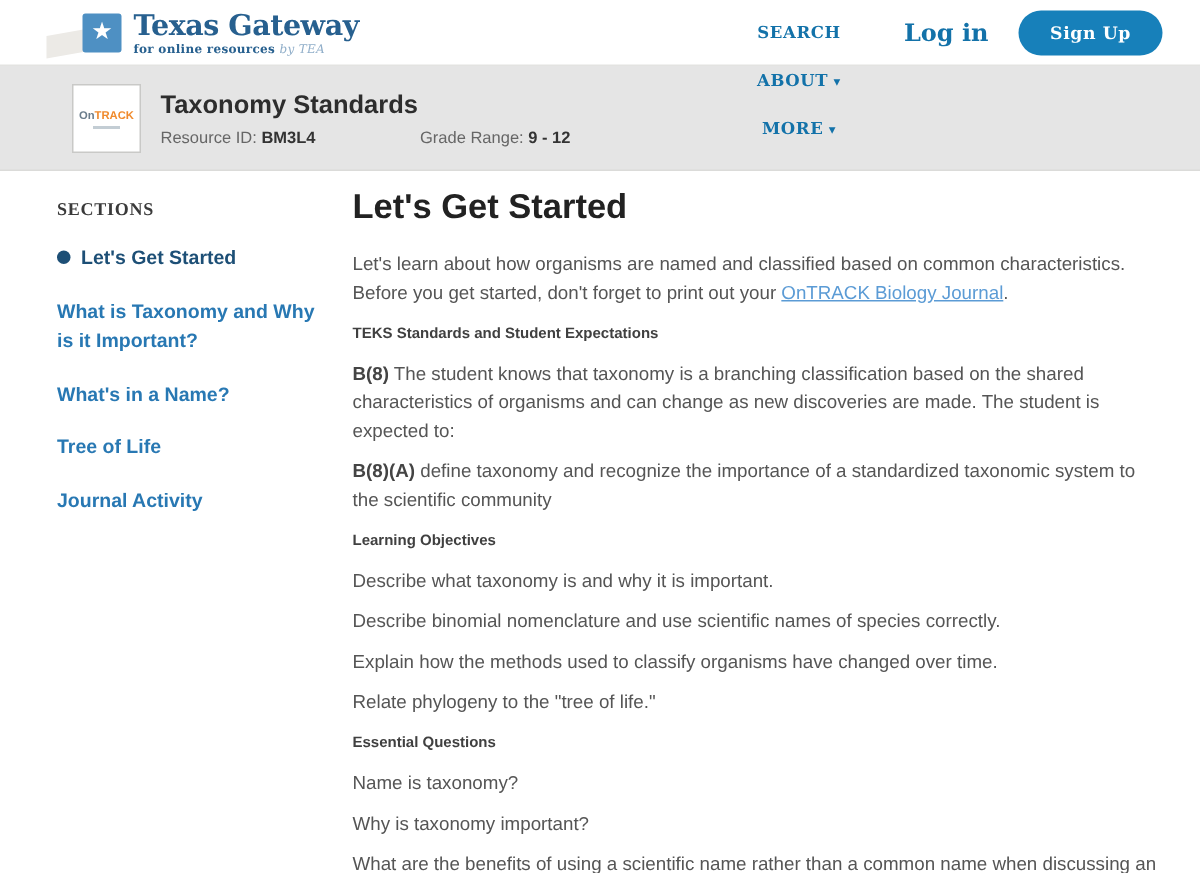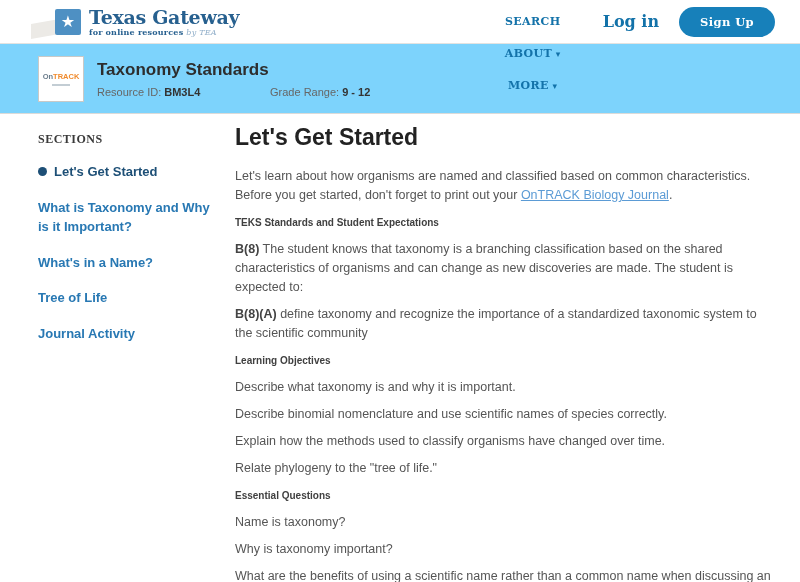--- a/index.html
+++ b/index.html
@@ -24,22 +24,22 @@
   .nav-item { font-family: "DejaVu Serif", serif; font-weight: bold; font-size: 11px;
     color: #1372a9; letter-spacing: 0.4px; text-decoration: none; cursor: pointer; white-space: nowrap; }
   .nav-item .caret { font-size: 9px; }
   .login { margin-left: 28px; font-family: "DejaVu Serif", serif; font-weight: bold;
     font-size: 16px; color: #1372a9; text-decoration: none; cursor: pointer; }
   .signup { margin-left: 20px; background: #1780ba; color: #fff; border: none;
     border-radius: 15px; padding: 8px 21px; font-family: "DejaVu Serif", serif;
     font-weight: bold; font-size: 11.5px; letter-spacing: 0.4px; cursor: pointer; }
 
   
-  .resource-bar { height: 70px; background: #7dd3fc; border-bottom: 1px solid #dbdbd9;
-    display: flex; align-items: center; padding-left: 38px; }
+  .resource-bar { height: 70px; background: #e5e5e5; border-bottom: 1px solid #dbdbd9;
+    display: flex; align-items: center; padding-left: 48px; }
   .thumb { width: 46px; height: 46px; background: #fff; border: 1px solid #c9c9c7;
     display: flex; flex-direction: column; align-items: center; justify-content: center; }
   .thumb-word { font-size: 7.5px; font-weight: bold; line-height: 9px; }
   .thumb-word .on { color: #6b7d8c; }
   .thumb-word .track { color: #f08a2c; }
   .thumb-rule { width: 18px; height: 2px; background: #c3cdd4; margin-top: 3px; }
   .res-text { margin-left: 13px; position: relative; }
   .res-title { font-size: 17px; font-weight: bold; color: #2d2d2d; line-height: 20px; }
   .res-meta { position: relative; margin-top: 6px; font-size: 11px; color: #666; width: 500px; }
   .res-meta b { color: #333; }

